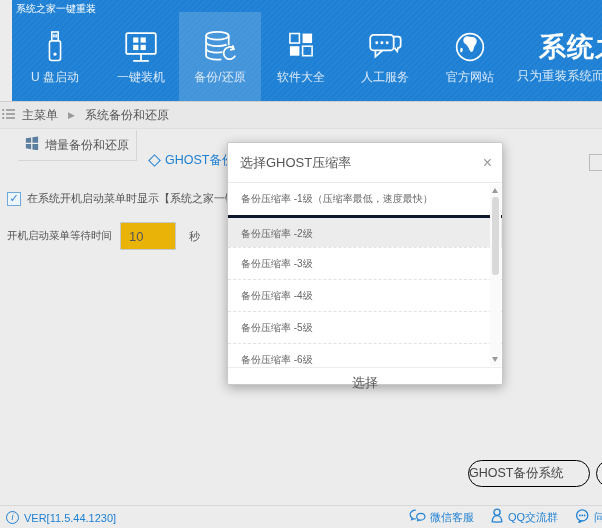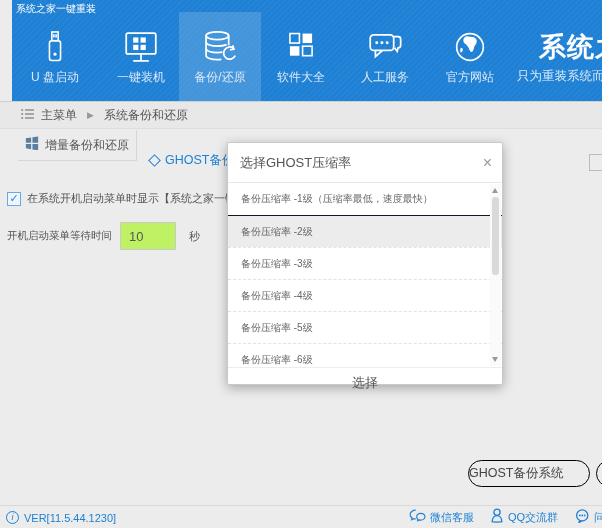--- a/index.html
+++ b/index.html
@@ -13,21 +13,21 @@
   .toolbar{position:absolute;top:12px;left:0;height:89px;width:500px;}
   .tool-item{position:absolute;top:0;height:89px;width:82px;display:flex;flex-direction:column;align-items:center;cursor:pointer;}
   .tool-item.active{background:rgba(255,255,255,.16);}
   .tico{margin-top:13px;height:44px;display:flex;align-items:center;justify-content:center;}
   .tlabel{font-size:12px;color:#ddeafa;white-space:nowrap;}
   .logo-text{position:absolute;top:29px;left:527px;font-size:27px;font-weight:900;color:#fff;white-space:nowrap;letter-spacing:1px;}
   .logo-sub{position:absolute;top:68px;left:490px;font-size:12.5px;color:rgba(255,255,255,.82);white-space:nowrap;margin-left:15px;}
 
   
   .breadcrumb{position:absolute;top:101px;left:0;width:602px;height:28px;background:#e8e8e8;
-    border-top:1px solid #cfcfcf;border-bottom:1px solid #dedede;display:flex;align-items:center;padding-left:21px;}
+    border-top:1px solid #cfcfcf;border-bottom:1px solid #dedede;display:flex;align-items:center;padding-left:2px;}
   .bc-root{font-size:12px;color:#555;margin-left:6px;cursor:pointer;}
   .bc-sep{font-size:9px;color:#999;margin:0 10px;}
   .bc-cur{font-size:12px;color:#555;}
 
   
   .tab1{position:absolute;top:130px;left:18px;width:119px;height:31px;border-right:1px solid #d6d6d6;
     border-bottom:1px solid #d6d6d6;display:flex;align-items:center;justify-content:center;gap:6px;cursor:pointer;}
   .tab1 .tab-label{font-size:12px;color:#555;white-space:nowrap;}
   .tab2{position:absolute;top:145px;left:150px;height:31px;display:flex;align-items:center;gap:6px;cursor:pointer;}
   .tab2 .tab-label{font-size:12.5px;color:#1e80d4;white-space:nowrap;}
@@ -35,34 +35,34 @@
   .edge-box{position:absolute;top:154px;left:589px;width:13px;height:17px;border:1px solid #bbb;border-right:none;}
 
   
   .chk-row{position:absolute;top:191px;left:7px;display:flex;align-items:center;gap:6px;}
   .checkbox{width:14px;height:14px;border:1px solid #6fa8dd;background:#eef6fd;display:inline-flex;
     align-items:center;justify-content:center;cursor:pointer;}
   .check{font-size:11px;line-height:11px;color:#2a82d4;}
   .chk-label{font-size:11px;color:#555;white-space:nowrap;}
   .wait-row{position:absolute;top:221px;left:7px;height:30px;display:flex;align-items:center;}
   .wait-label{font-size:10.5px;color:#555;white-space:nowrap;}
-  .wait-input{width:56px;height:28px;margin-left:8px;border:1px solid #c8c8c8;background:#bef264;
+  .wait-input{width:56px;height:28px;margin-left:8px;border:1px solid #c8c8c8;background:#eab308;
     font-size:13px;color:#555;padding-left:8px;outline:none;}
   .wait-unit{font-size:11px;color:#555;margin-left:13px;}
 
   
   .dialog{position:absolute;top:142px;left:227px;width:276px;height:243px;background:#fff;
     border:1px solid #c9c9c9;border-radius:2px;box-shadow:0 3px 12px rgba(0,0,0,.3);z-index:10;}
   .dlg-header{height:40px;border-bottom:1px solid #e8e8e8;display:flex;align-items:center;}
   .dlg-title{font-size:13px;color:#555;margin-left:12px;flex:1;}
   .dlg-close{font-size:16px;color:#999;margin-right:10px;cursor:pointer;line-height:16px;}
   .dlg-list{position:relative;height:184px;overflow:hidden;}
   .dlg-item{height:32px;line-height:32px;padding-left:13px;font-size:10px;color:#666;cursor:pointer;white-space:nowrap;}
   .dlg-item + .dlg-item{border-top:1px dashed #e2e2e2;}
-  .dlg-item.selected{background:#ececec;border-top:1px solid #0f172a;}
+  .dlg-item.selected{background:#ececec;border-top:3px solid #0f172a;}
   .dlg-scroll{position:absolute;top:1px;right:1px;bottom:1px;width:11px;background:#fafafa;}
   .sar{position:absolute;left:2px;width:0;height:0;border-left:3.5px solid transparent;border-right:3.5px solid transparent;}
   .sar.up{top:4px;border-bottom:5px solid #999;}
   .sar.down{bottom:4px;border-top:5px solid #999;}
   .scroll-thumb{position:absolute;left:2px;top:13px;width:7px;height:78px;background:#d9d9d9;border-radius:3px;}
   .dlg-confirm{height:29px;line-height:29px;border-top:1px solid #ededed;text-align:center;
     font-size:13px;color:#555;cursor:pointer;}
 
   
   .dir-row{position:absolute;top:474px;left:7px;display:flex;align-items:center;}

